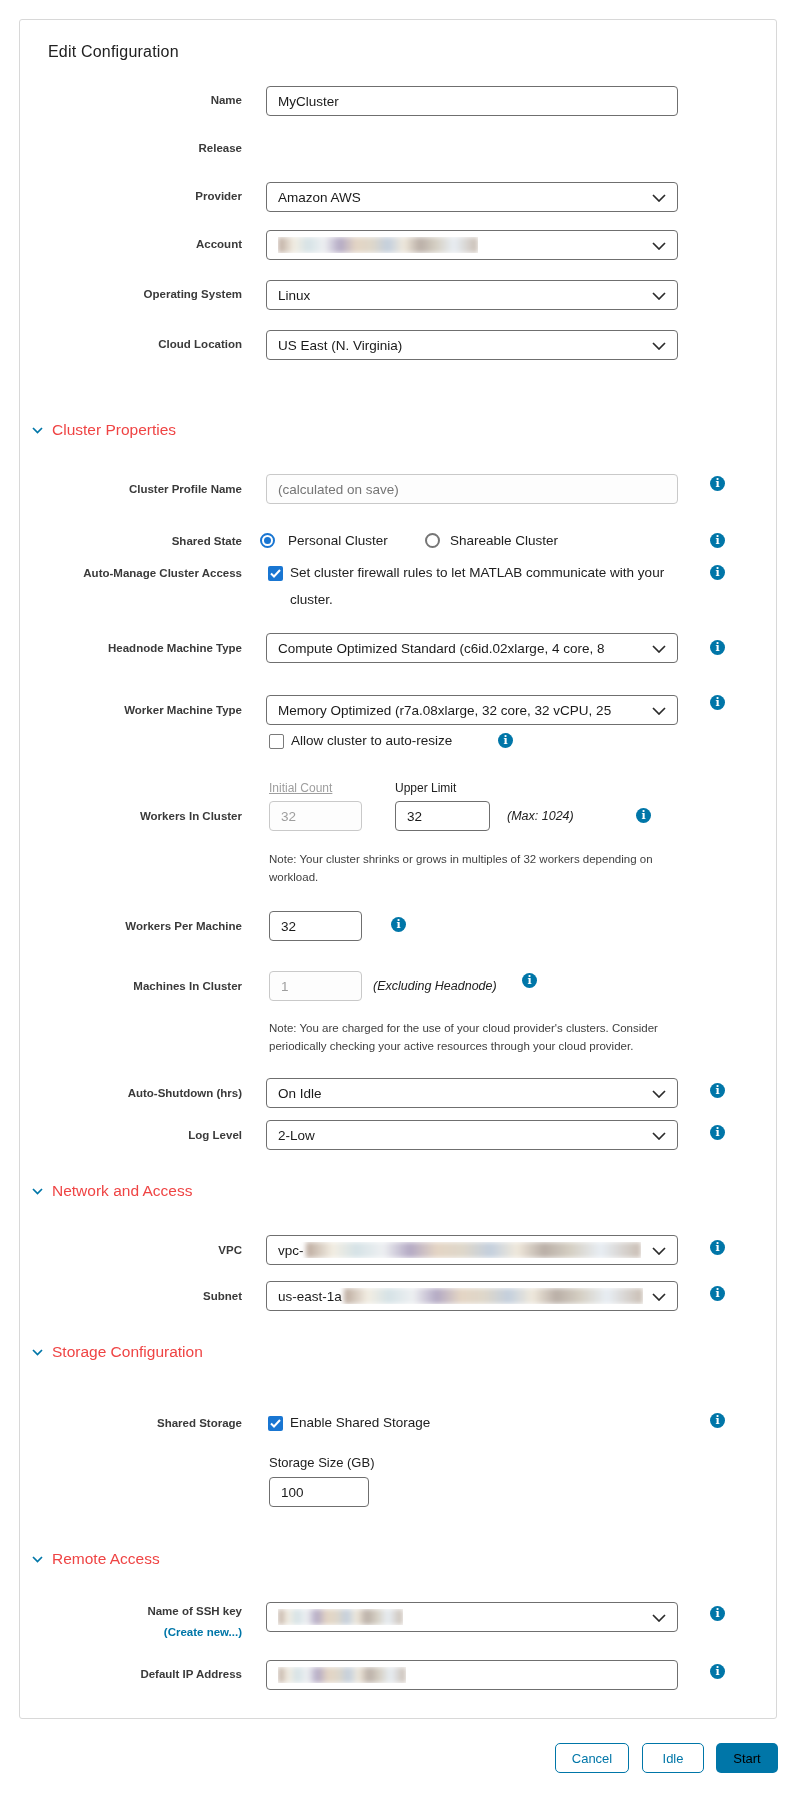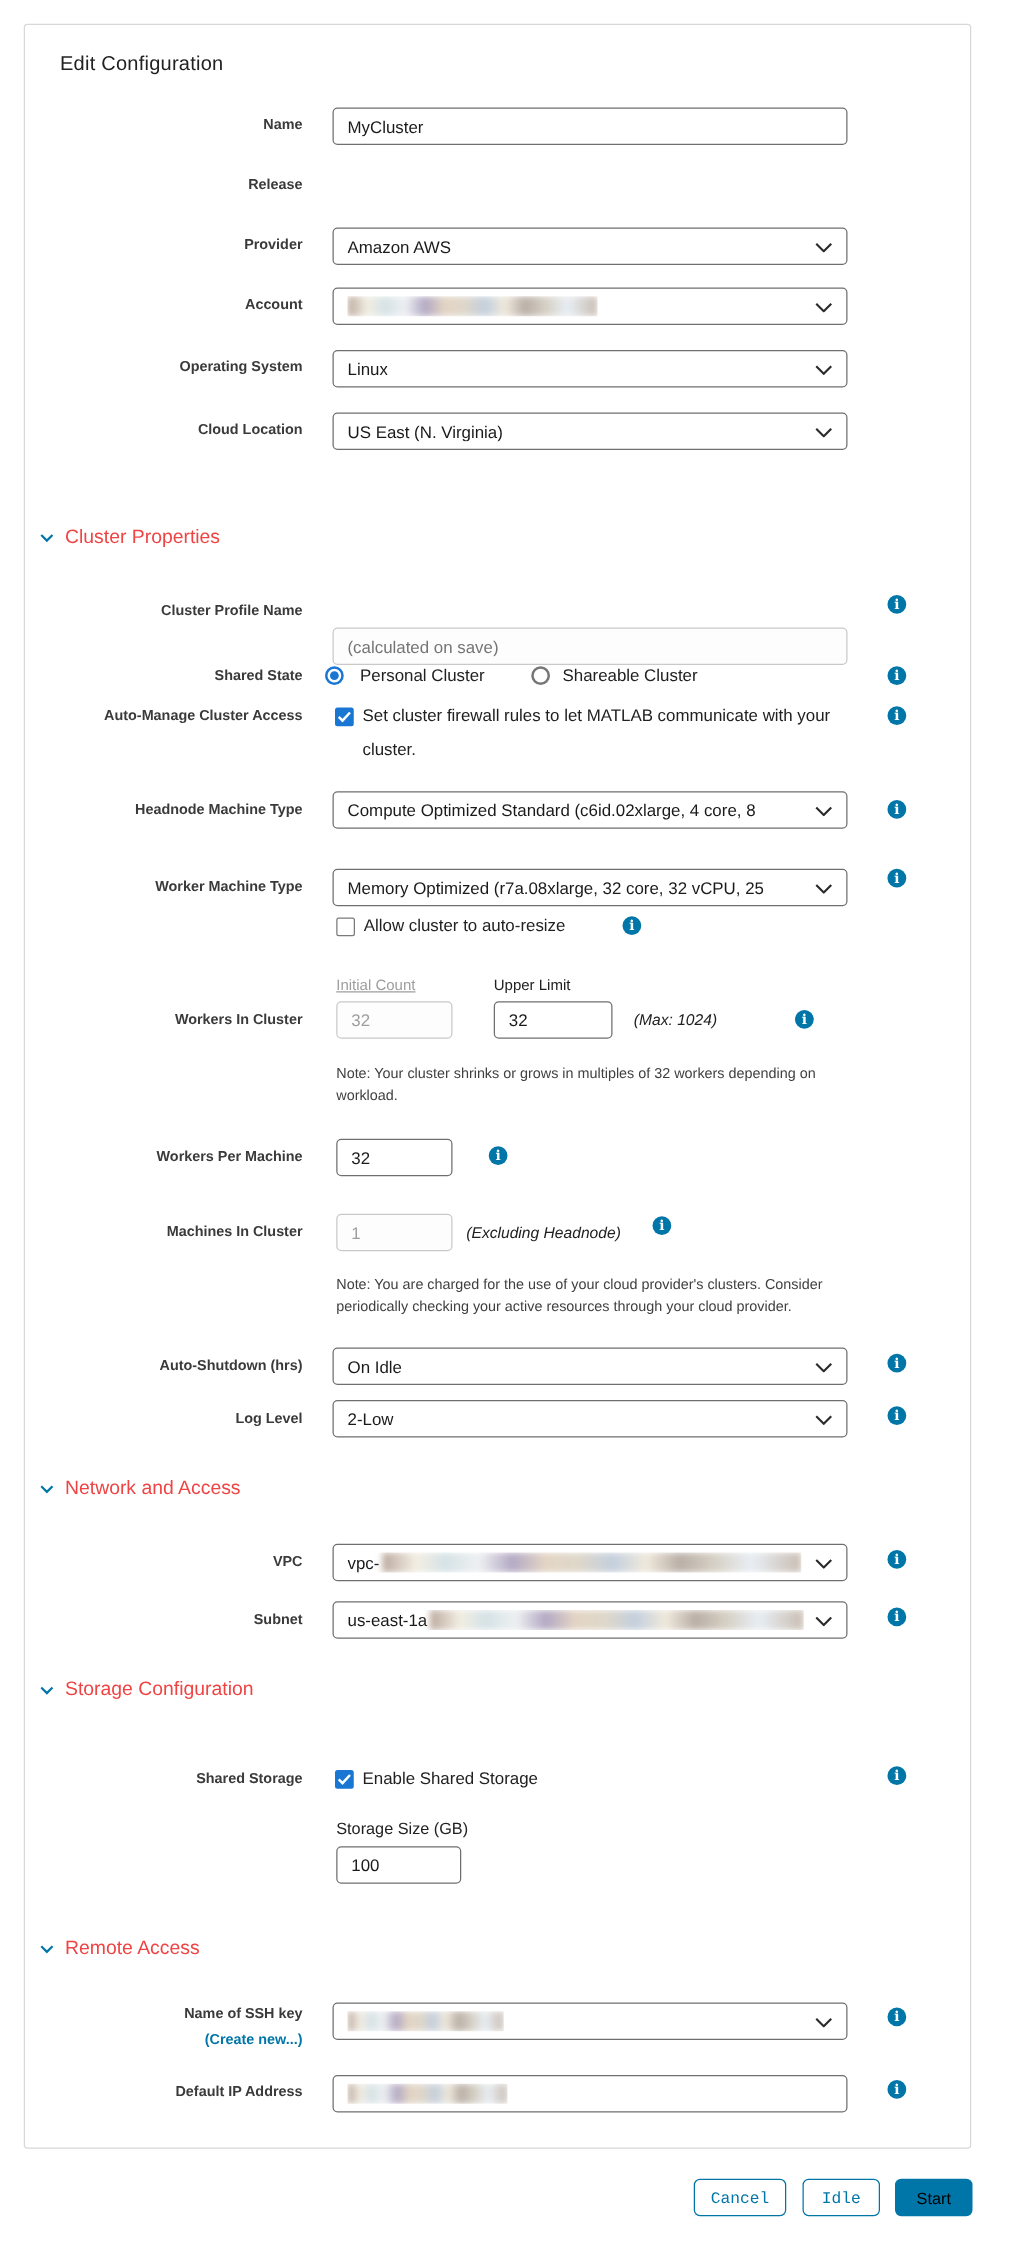--- a/index.html
+++ b/index.html
@@ -62,21 +62,21 @@
     filter:blur(2.5px); background:linear-gradient(90deg,
       #baa89c 0%, #f3eee3 8%, #d5e2e6 15%, #eef0f2 23%, #b3a9c4 31%,
       #e4d5c4 39%, #ded7ca 47%, #c3cfdd 55%, #f0e9dc 63%, #b9aea6 71%,
       #d5cfc3 79%, #e8eef4 88%, #c9bdb2 100%); }
 
   .link { color:#0076a8; font-weight:bold; }
 
   .btn { position:absolute; top:1743px; height:30px; border-radius:5px;
     font-size:13px; display:flex; align-items:center; justify-content:center;
     cursor:pointer; }
-  .btn.outline { background:#fff; border:1px solid #0076a8; color:#0076a8;font-family:Liberation Mono, monospace; }
+  .btn.outline { background:#fff; border:1px solid #0076a8; color:#0076a8; }
   .btn.primary { background:#0076a8; color:#000000; }
 </style>
 </head>
 <body>
 
 <div id="page">
   <div class="card">
 
     <div class="page-title">Edit Configuration</div>
 
@@ -120,21 +120,21 @@
     </div>
 
     <div class="sect" style="top:400px">
       <svg width="11" height="7" viewBox="0 0 11 7">
           <polyline points="1,1 5.5,5.5 10,1" fill="none" stroke="#0076a8" stroke-width="1.7"></polyline>
         </svg>
       <span>Cluster Properties</span>
     </div>
 
     <div class="flabel" style="top:462px">Cluster Profile Name</div>
-    <input class="ctl plain disabled" style="top: 454px; margin-top: 28px;" disabled="" placeholder="(calculated on save)">
+    <input class="ctl plain disabled" style="top: 454px;" disabled="" placeholder="(calculated on save)">
     <span class="info" style="left:690px; top:456px"></span>
 
     <div class="flabel" style="top:514px">Shared State</div>
     <span class="radio on" style="left:240px; top:513px">
         <i></i>
       </span>
     <div class="cbtext" style="left:268px; top:507px">Personal Cluster</div>
     <span class="radio off" style="left:405px; top:513px"></span>
     <div class="cbtext" style="left:430px; top:507px">Shareable Cluster</div>
     <span class="info" style="left:690px; top:513px"></span>

